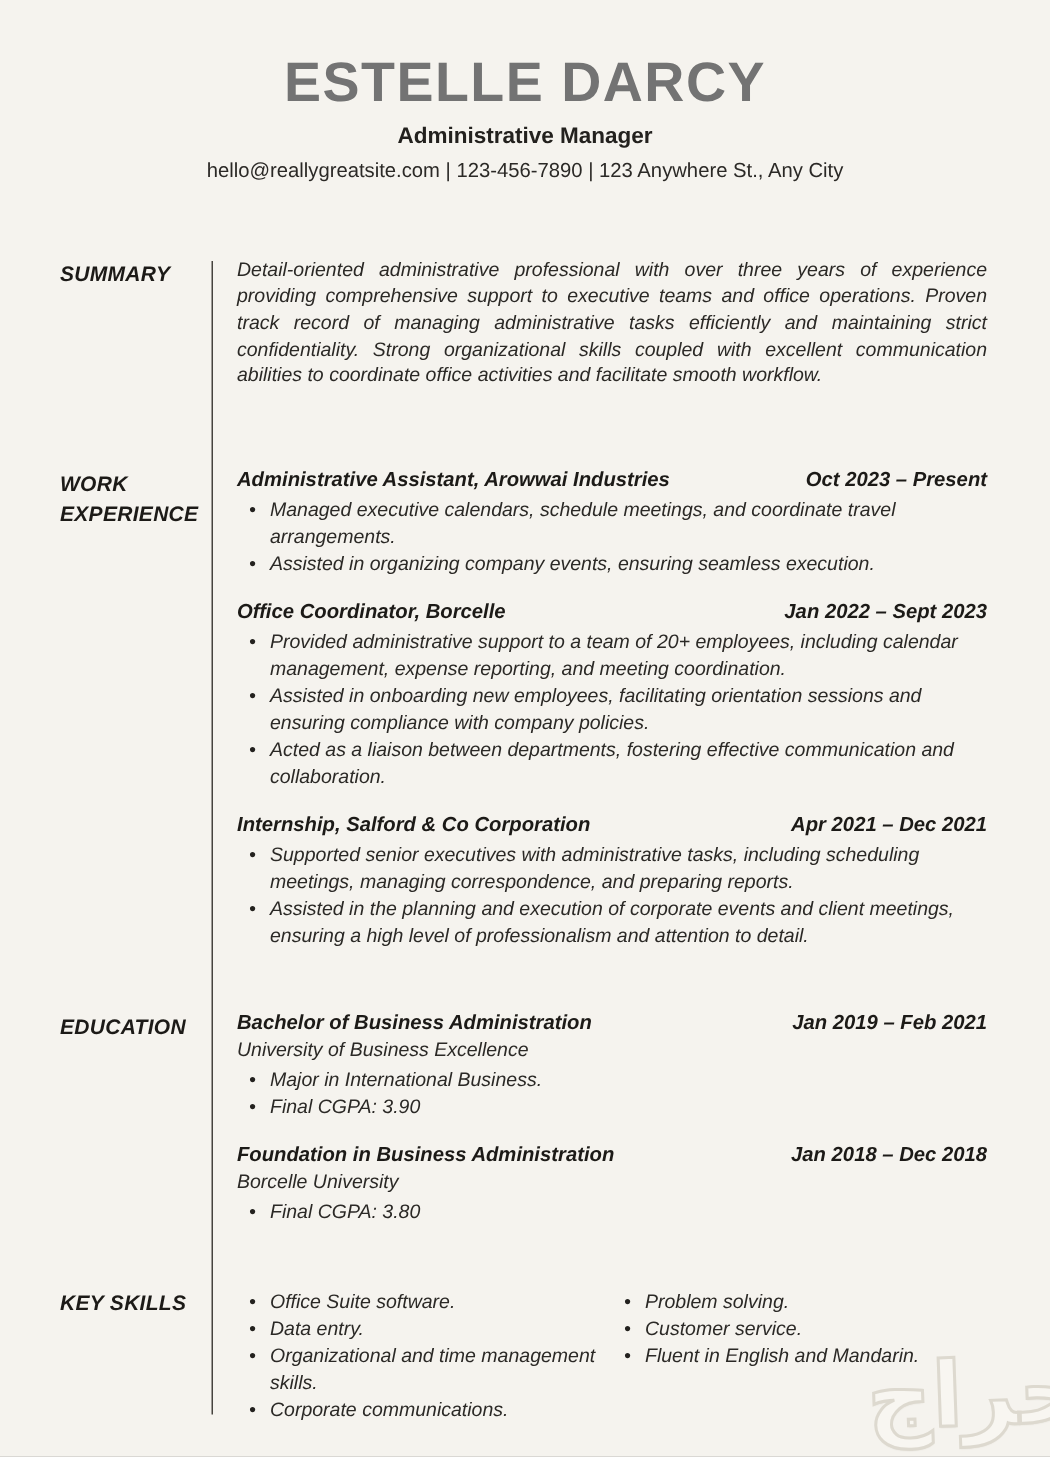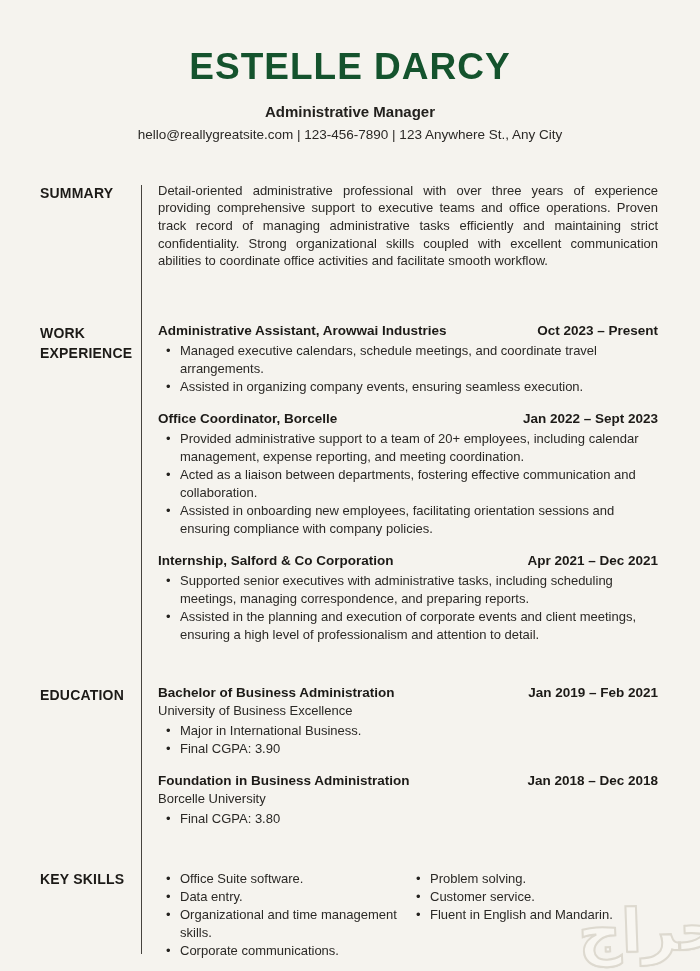--- a/index.html
+++ b/index.html
@@ -11,31 +11,31 @@
     height: 971px;
     margin: 0 auto;
     background: #f5f3ee;
     color: #23211e;
     font-family: "Liberation Sans", "DejaVu Sans", sans-serif;
     overflow: hidden;
   }
   
   .header { padding-top: 32px; text-align: center; }
   .person-name {
-    margin: 16px;
+    margin: 4px;
     font-size: 37px;
     font-weight: 700;
     letter-spacing: 1px;
     line-height: 1.05;
-    color: #14532d;
+    color: #737373;
   }
   .person-title { margin-top: 7px; font-size: 15px; font-weight: 700; }
   .contact-line { margin-top: 7px; font-size: 13.5px; color: #2b2926; }
   
-  .resume-body { position: relative; margin-top: 40px; padding: 0 42px 0 40px; }
+  .resume-body { position: relative; margin-top: 50px; padding: 0 42px 0 40px; font-style: italic; }
   .vline {
     position: absolute;
     left: 141px;
     top: 3px;
     bottom: 6px;
     width: 1px;
     background: #46433e;
   }
   .sec { display: flex; align-items: flex-start; }
   .sec-label {
@@ -142,22 +142,22 @@
           </ul>
         </div>
 
         <div class="entry">
           <div class="entry-head">
             <span class="entry-title">Office Coordinator, Borcelle</span>
             <span class="entry-dates">Jan 2022 – Sept 2023</span>
           </div>
           <ul class="bullets">
             <li>Provided administrative support to a team of 20+ employees, including calendar management, expense reporting, and meeting coordination.</li>
+            <li>Assisted in onboarding new employees, facilitating orientation sessions and ensuring compliance with company policies.</li>
             <li>Acted as a liaison between departments, fostering effective communication and collaboration.</li>
-            <li>Assisted in onboarding new employees, facilitating orientation sessions and ensuring compliance with company policies.</li>
           </ul>
         </div>
 
         <div class="entry">
           <div class="entry-head">
             <span class="entry-title">Internship, Salford &amp; Co Corporation</span>
             <span class="entry-dates">Apr 2021 – Dec 2021</span>
           </div>
           <ul class="bullets">
             <li>Supported senior executives with administrative tasks, including scheduling meetings, managing correspondence, and preparing reports.</li>

